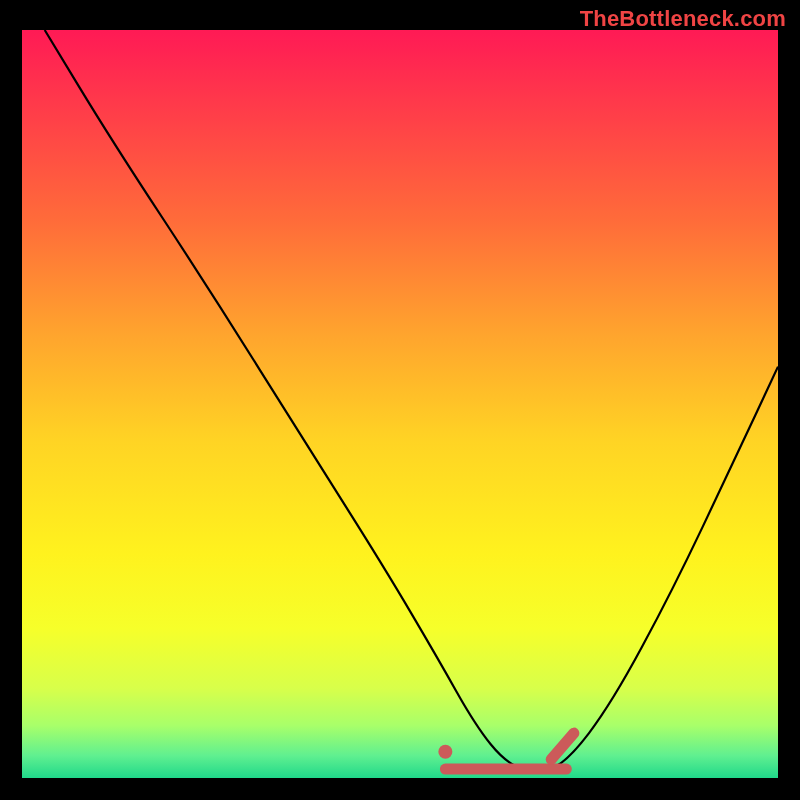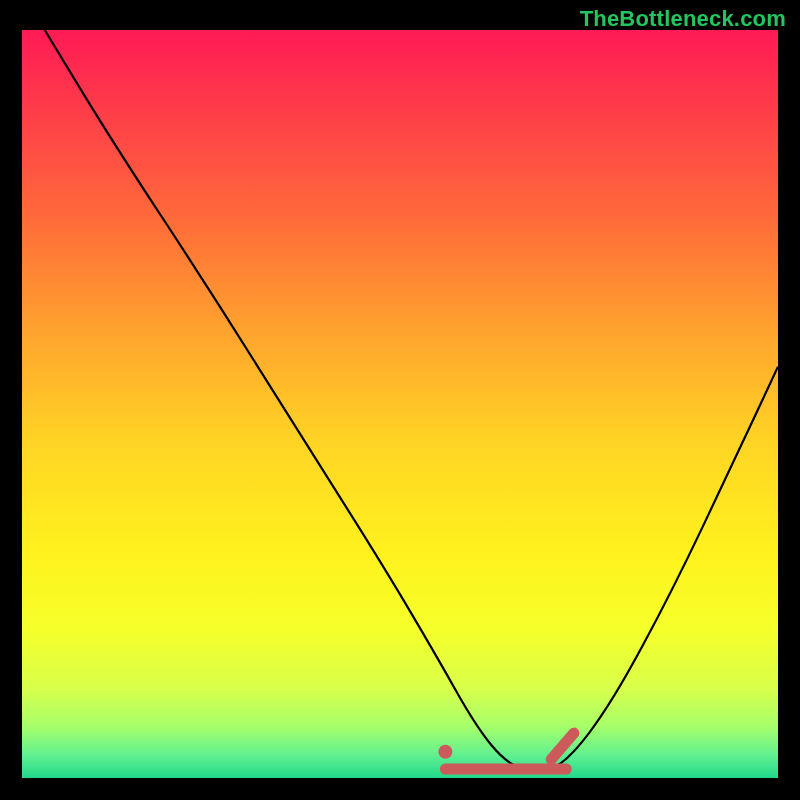--- a/index.html
+++ b/index.html
@@ -15,21 +15,21 @@
     position: relative;
     width: 800px;
     height: 800px;
   }
   .watermark {
     position: absolute;
     top: 6px;
     right: 14px;
     font-size: 22px;
     font-weight: 600;
-    color: #22c55e;
+    color: #ef4444;
     letter-spacing: 0.2px;
     z-index: 5;
   }
   .plot-frame {
     position: absolute;
     left: 22px;
     top: 30px;
     width: 756px;
     height: 748px;
     background: #000;

